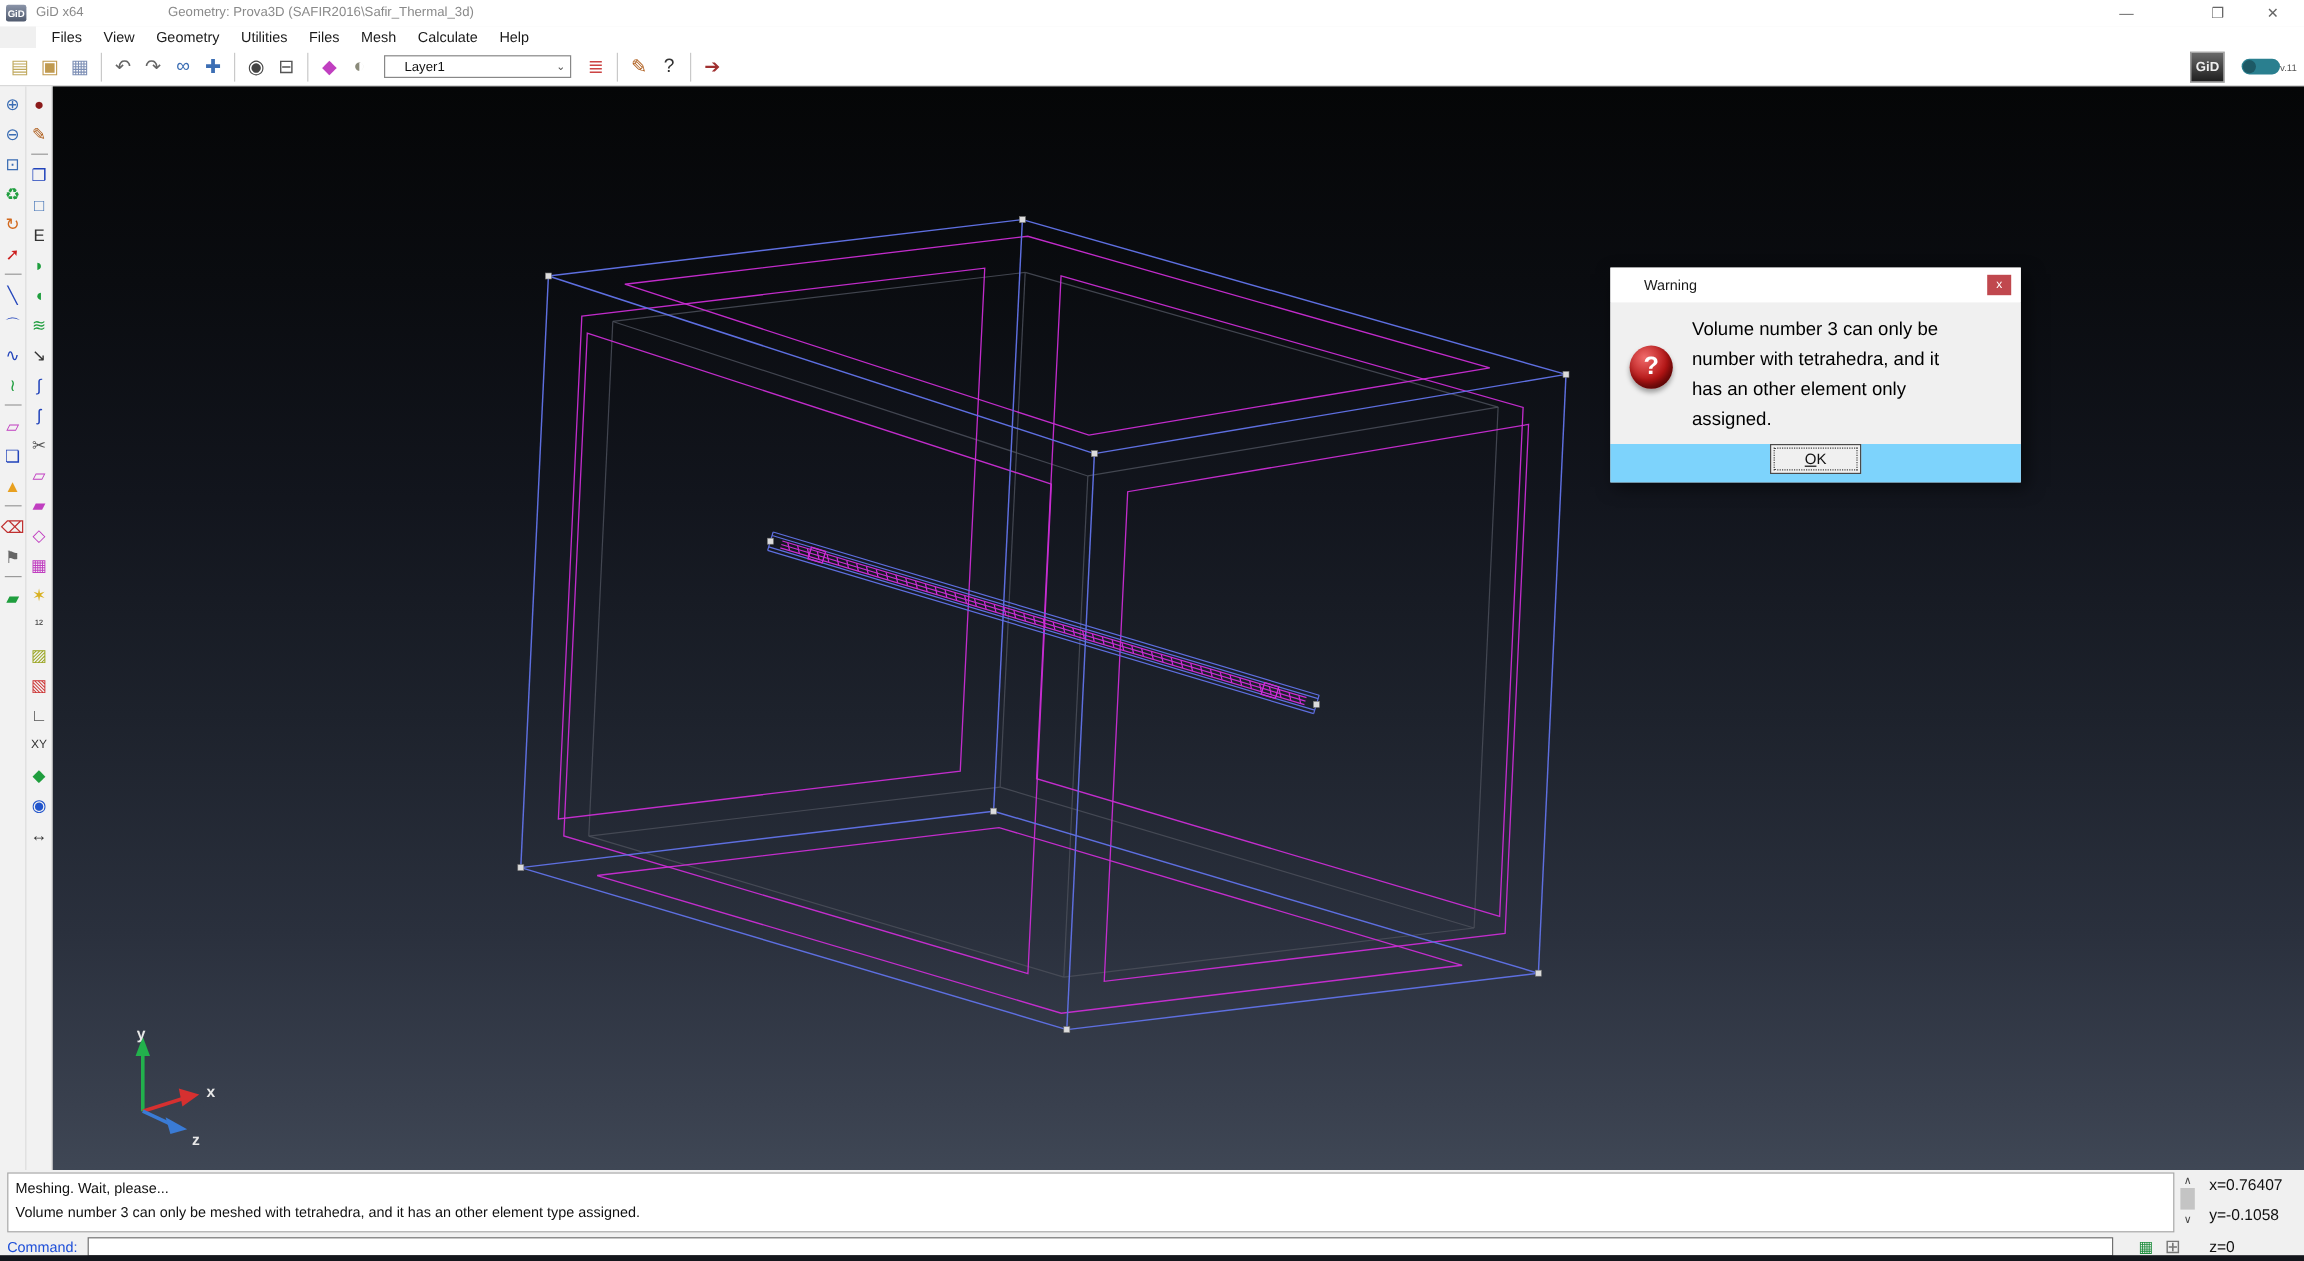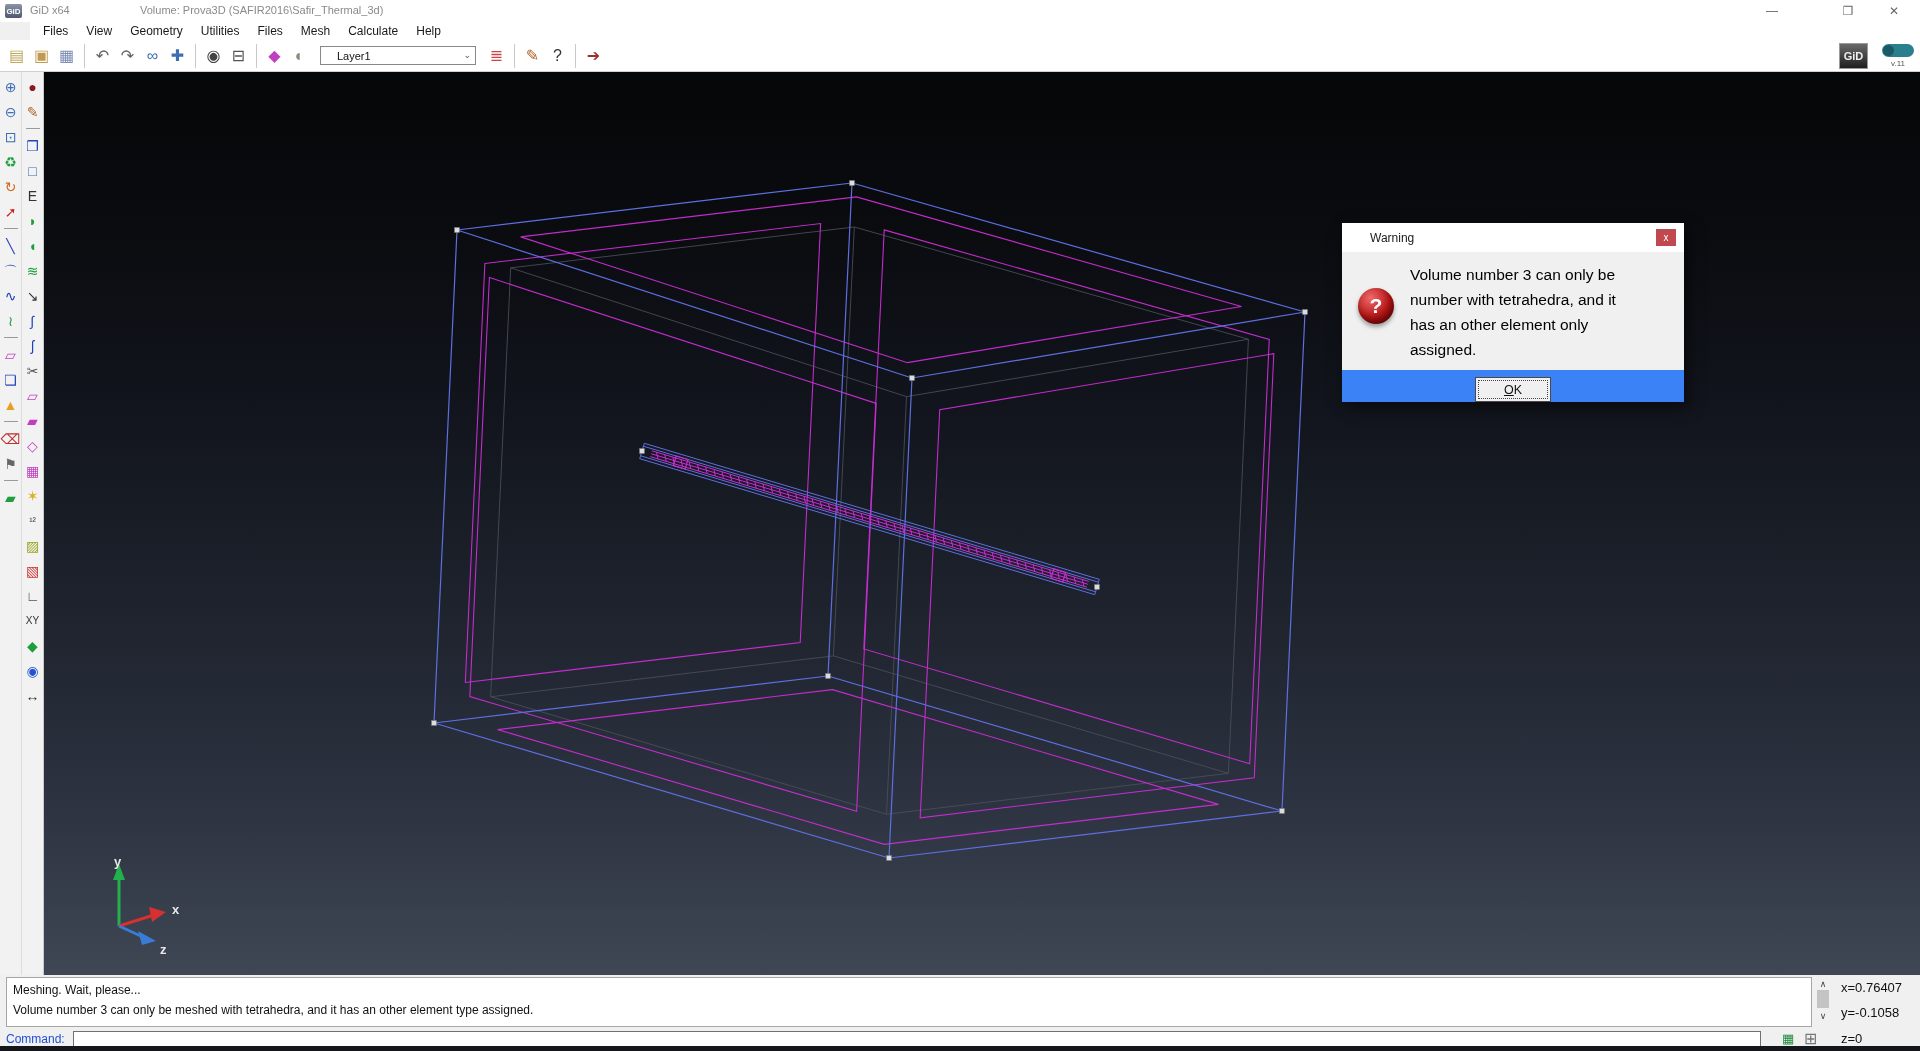--- a/index.html
+++ b/index.html
@@ -28,21 +28,21 @@
            padding-left:4px;box-sizing:border-box;}
   .tb-item{width:25px;height:24px;display:flex;align-items:center;justify-content:center;font-size:16px;}
   .tb-sep{width:1px;height:24px;background:#c9c9c9;margin:0 5px;}
   .layer-combo{width:138px;height:17px;border:1px solid #888;background:#fff;font-size:11px;
                color:#111;display:flex;align-items:center;padding-left:16px;margin:0 8px;position:relative;}
   .layer-combo .chev{position:absolute;right:4px;top:3px;color:#555;font-size:9px;}
   .tb-right{margin-left:auto;display:flex;align-items:center;margin-right:6px;}
   .gid-logo{width:27px;height:24px;border:1px solid #9a9a9a;color:#f0f0f0;font-size:11px;font-weight:bold;
             background:linear-gradient(#6a6a6a,#1e1e1e);display:flex;align-items:center;justify-content:center;
             margin-right:14px;}
-  .toggle-wrap{display:flex;flex-direction:column;align-items:center;}
+  .toggle-wrap{display:flex;flex-direction:row;align-items:center;}
   .toggle{width:32px;height:13px;border-radius:7px;background:#2a7f8f;position:relative;}
   .toggle::before{content:"";position:absolute;left:1px;top:1px;width:11px;height:11px;border-radius:50%;
                   background:#1d5965;}
   .toggle-label{font-size:8px;color:#555;margin-top:2px;}
 
   
   .sidebar{position:absolute;left:0;top:72px;width:44px;height:903px;background:#f2f2f2;
            border-right:1px solid #c9c9c9;display:flex;box-sizing:border-box;}
   .side-col{width:21px;display:flex;flex-direction:column;align-items:center;padding-top:2px;}
   .side-col.first{border-right:1px solid #dcdcdc;}
@@ -63,21 +63,21 @@
   .dialog-titlebar{height:29px;background:#ffffff;display:flex;align-items:center;
                    padding-left:28px;font-size:12px;color:#1a1a1a;position:relative;}
   .dialog-close{position:absolute;right:8px;top:6px;width:20px;height:17px;background:#c0484e;
                 color:#fff;font-size:10px;display:flex;align-items:center;justify-content:center;}
   .dialog-body{display:flex;background:#f0f0f0;padding:10px 14px 8px 14px;}
   .dialog-icon{flex:none;width:36px;height:36px;border-radius:50%;margin:26px 16px 0 2px;
                background:radial-gradient(circle at 35% 28%,#ef6a6a,#b51515 55%,#6d0303 95%);
                color:#fff;font-weight:bold;font-size:21px;display:flex;align-items:center;
                justify-content:center;box-shadow:0 3px 4px rgba(0,0,0,.35), inset -2px -4px 6px rgba(0,0,0,.35);}
   .dialog-text{font-size:15.5px;line-height:25px;color:#000;}
-  .dialog-footer{background:#3b82f6;height:32px;display:flex;align-items:flex-end;justify-content:center;}
+  .dialog-footer{background:#7dd3fc;height:32px;display:flex;align-items:flex-start;justify-content:center;}
   .ok-btn{width:74px;height:23px;background:#f0f0f0;border:1px solid #4a4a4a;position:relative;
           font-size:12.5px;color:#111;display:flex;align-items:center;justify-content:center;}
   .ok-btn::before{content:"";position:absolute;left:2px;top:2px;right:2px;bottom:2px;border:1px dotted #444;}
 
   
   .bottompanel{position:absolute;left:0;top:975px;width:1920px;height:76px;background:#f0f0f0;}
   .msgbox{position:absolute;left:6px;top:2px;width:1806px;height:50px;background:#fff;
           border:1px solid #a6a6a6;box-sizing:border-box;font-size:12px;line-height:20px;
           color:#111;padding:2px 6px;overflow:hidden;}
   .vscroll{position:absolute;left:1816px;top:3px;width:14px;height:46px;}
@@ -94,21 +94,21 @@
   .ico-card{position:absolute;left:1782px;top:56px;font-size:13px;color:#1f8e3e;}
   .ico-grid{position:absolute;left:1804px;top:54px;font-size:16px;color:#777;}
   .bottom-edge{position:absolute;left:0;bottom:0;width:1920px;height:5px;background:#14161c;}
 </style>
 </head>
 <body>
 
 <div class="titlebar">
   <div class="app-icon">GiD</div>
   <div class="app-title">GiD x64</div>
-  <div class="project-title">Volume: Prova3D (SAFIR2016\Safir_Thermal_3d)</div>
+  <div class="project-title">Geometry: Prova3D (SAFIR2016\Safir_Thermal_3d)</div>
   <div class="win-btn btn-min">—</div>
   <div class="win-btn btn-restore">❐</div>
   <div class="win-btn btn-close">✕</div>
 </div>
 
 <div class="menubar">
     <div class="menu-item">Files</div>
     <div class="menu-item">View</div>
     <div class="menu-item">Geometry</div>
     <div class="menu-item">Utilities</div>

